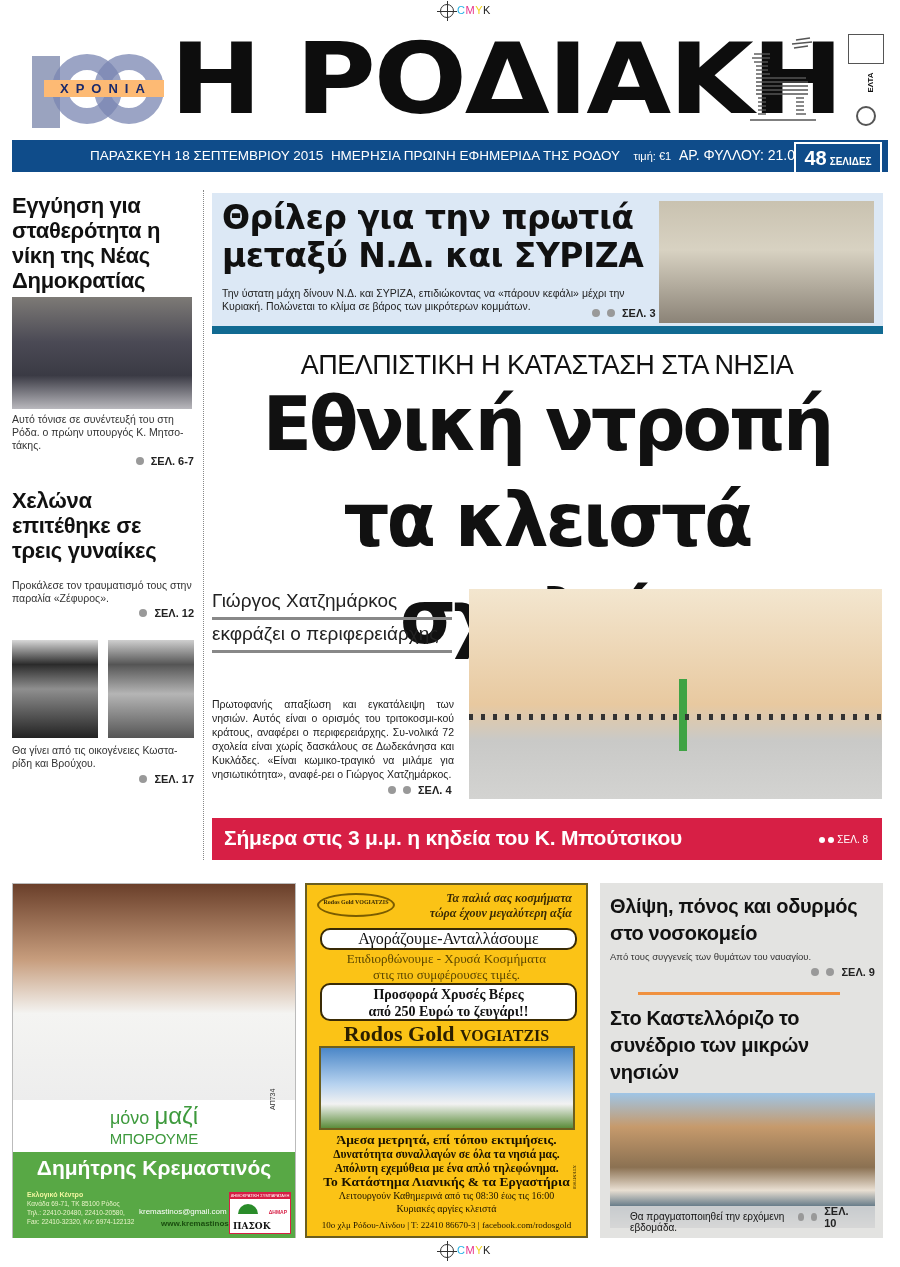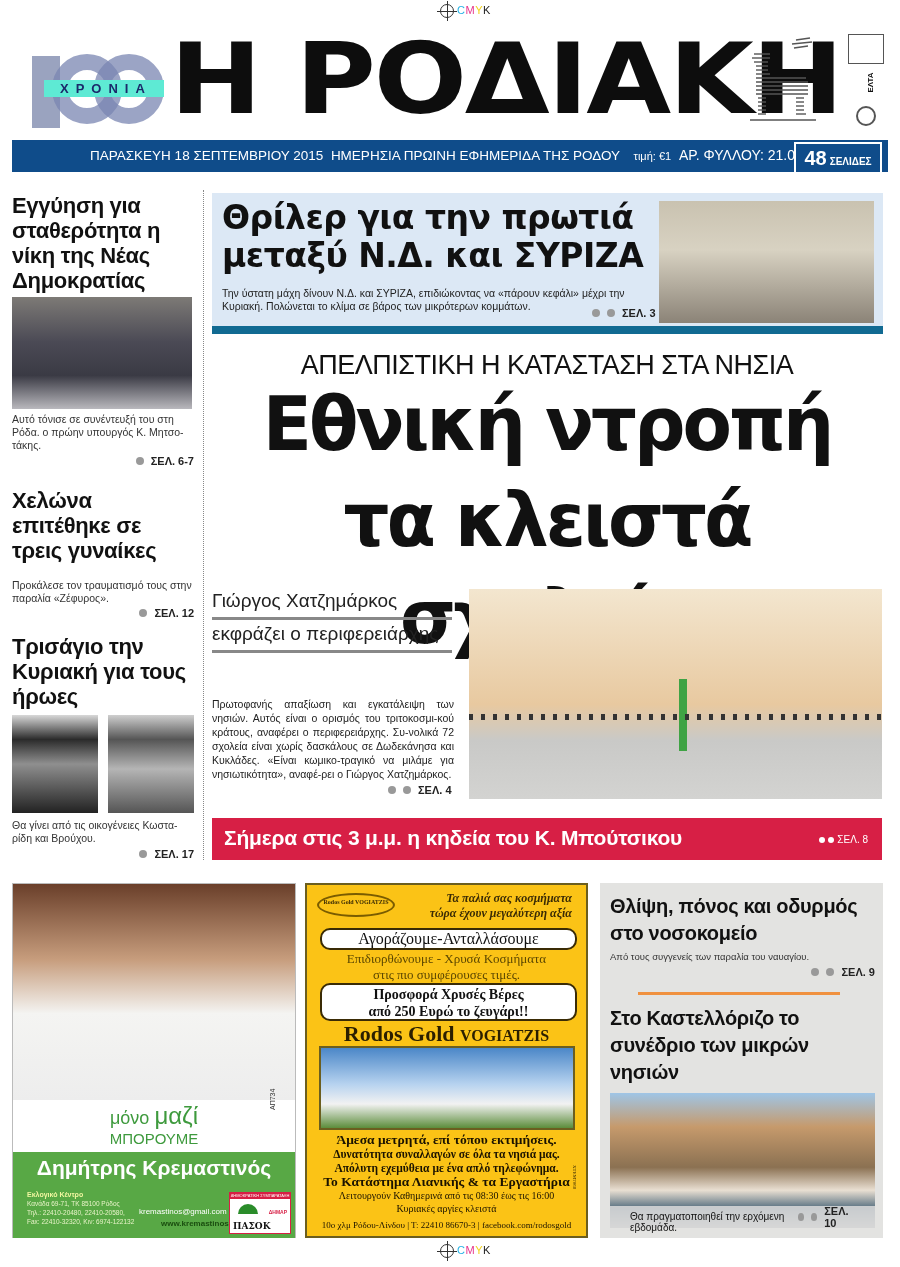--- a/index.html
+++ b/index.html
@@ -10,21 +10,21 @@
   .regmark { display: flex; gap: 3px; font-size: 11px; letter-spacing: 0.5px; }
   .reg-circle { width: 14px; height: 14px; border: 1px solid #333; border-radius: 50%; position: relative; }
   .reg-circle::before { content: ""; position: absolute; left: -4px; right: -4px; top: 6px; height: 1px; background: #333; }
   .reg-circle::after { content: ""; position: absolute; top: -4px; bottom: -4px; left: 6px; width: 1px; background: #333; }
   .c-c { color: #27b3e6; } .c-m { color: #e6338a; } .c-y { color: #f2d21b; } .c-k { color: #222; }
 
   
   .logo100 { left: 32px; top: 48px; width: 132px; height: 80px; }
   .logo100 .one { position: absolute; left: 0; top: 8px; width: 28px; height: 72px; background: #9aa3bf; }
   .logo100 .ring { position: absolute; top: 6px; width: 70px; height: 70px; border: 16px solid rgba(122,134,178,0.75); border-radius: 50%; }
-  .logo100 .xronia { position: absolute; left: 12px; top: 32px; width: 120px; background: #5eead4; color: #1b2a6b; font-weight: bold; font-size: 13px; letter-spacing: 7px; text-align: center; padding: 1px 16px; }
+  .logo100 .xronia { position: absolute; left: 12px; top: 32px; width: 120px; background: #fdba74; color: #1b2a6b; font-weight: bold; font-size: 13px; letter-spacing: 7px; text-align: center; padding: 1px 16px; }
   .masthead-title { left: 170px; top: 30px; font-size: 98px; font-weight: 900; letter-spacing: -2px; color: #0d0d0d; line-height: 1; transform: scaleX(1.12); transform-origin: left top; font-family: "DejaVu Sans", sans-serif; }
   .deer { left: 748px; top: 34px; width: 70px; height: 92px; }
   .side-logos { left: 848px; top: 34px; width: 40px; height: 100px; }
 
   .datebar { left: 12px; top: 140px; width: 876px; height: 32px; background: #0f4c8a; color: #fff; }
   .datebar .txt { position: absolute; left: 78px; top: 7px; font-size: 13.5px; white-space: nowrap; }
   .datebar .price { font-size: 11px; margin-left: 10px; }
   .datebar .issue { font-size: 14px; margin-left: 4px; }
   .pages-box { position: absolute; right: 6px; top: 2px; width: 88px; height: 30px; background: #0f4c8a; border: 2px solid #fff; border-bottom: none; display: flex; align-items: baseline; justify-content: center; gap: 3px; padding-top: 3px; }
   .pages-box .num { font-size: 20px; font-weight: bold; }
@@ -185,21 +185,20 @@
 <div class="abs" style="left:12px; top:488px; width:182px;">
   <div class="lh">Χελώνα επιτέθηκε σε τρεις γυναίκες</div>
   <div class="lsmall" style="margin-top:16px;">Προκάλεσε τον τραυματισμό τους στην παραλία «Ζέφυρος».</div>
   <div class="page-ref" style="margin-top:2px;">
       <span class="dot"></span>
       <span>ΣΕΛ. 12</span>
     </div>
 </div>
 
 <div class="abs" style="left:12px; top:634px; width:182px;">
-  <div class="lh">Τρισάγιο την Κυριακή για τους ήρωες</div>
   <div style="display:flex; gap:10px; margin-top:6px;">
     <div class="photo" style="width:86px; height:98px; background:linear-gradient(180deg,#d8d8d8 0%,#2b2b2b 25%,#8f8f8f 50%,#222 100%);"></div>
     <div class="photo" style="width:86px; height:98px; background:linear-gradient(180deg,#cfcfcf 0%,#555 25%,#b5b5b5 55%,#555 100%);"></div>
   </div>
   <div class="lsmall" style="margin-top:6px;">Θα γίνει από τις οικογένειες Κωστα-ρίδη και Βρούχου.</div>
   <div class="page-ref" style="margin-top:3px;">
       <span class="dot"></span>
       <span>ΣΕΛ. 17</span>
     </div>
 </div>
@@ -290,21 +289,21 @@
     <div class="big">Το Κατάστημα Λιανικής &amp; τα Εργαστήρια</div>
     <div class="norm">Λειτουργούν Καθημερινά από τις 08:30 έως τις 16:00</div>
     <div class="norm">Κυριακές αργίες κλειστά</div>
   </div>
   <div class="foot">10ο χλμ Ρόδου-Λίνδου | Τ: 22410 86670-3 | facebook.com/rodosgold</div>
   <div class="code">ΧΤΕΜ7068</div>
 </div>
 
 <div class="abs graybox">
   <div class="h1">Θλίψη, πόνος και οδυρμός στο νοσοκομείο</div>
-  <div class="s1">Από τους συγγενείς των παραλία του ναυαγίου.</div>
+  <div class="s1">Από τους συγγενείς των θυμάτων του ναυαγίου.</div>
   <div class="r1 page-ref">
       <span class="dot"></span>
       <span class="dot"></span>
       <span>ΣΕΛ. 9</span>
     </div>
   <div class="orange"></div>
   <div class="h2">Στο Καστελλόριζο το συνέδριο των μικρών νησιών</div>
   <div class="pic">
     <div class="cap">
       <span>Θα πραγματοποιηθεί την ερχόμενη εβδομάδα.</span>

